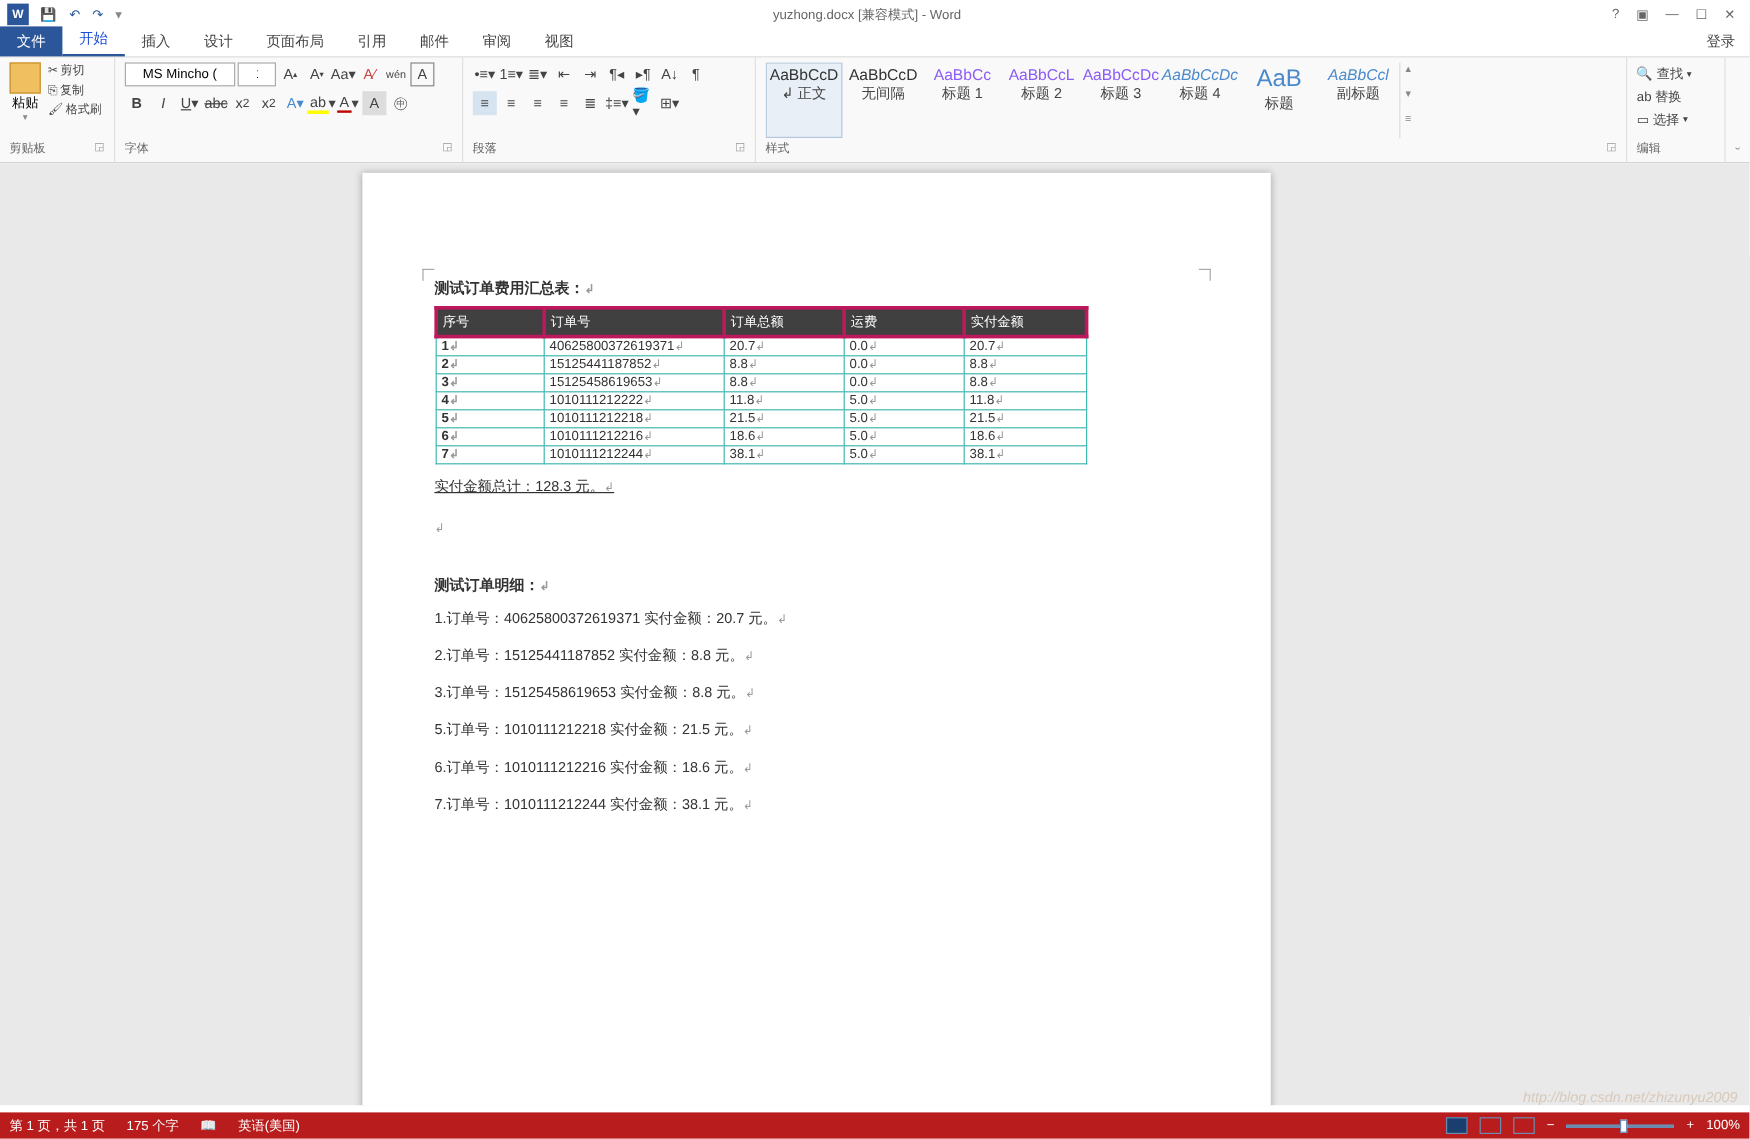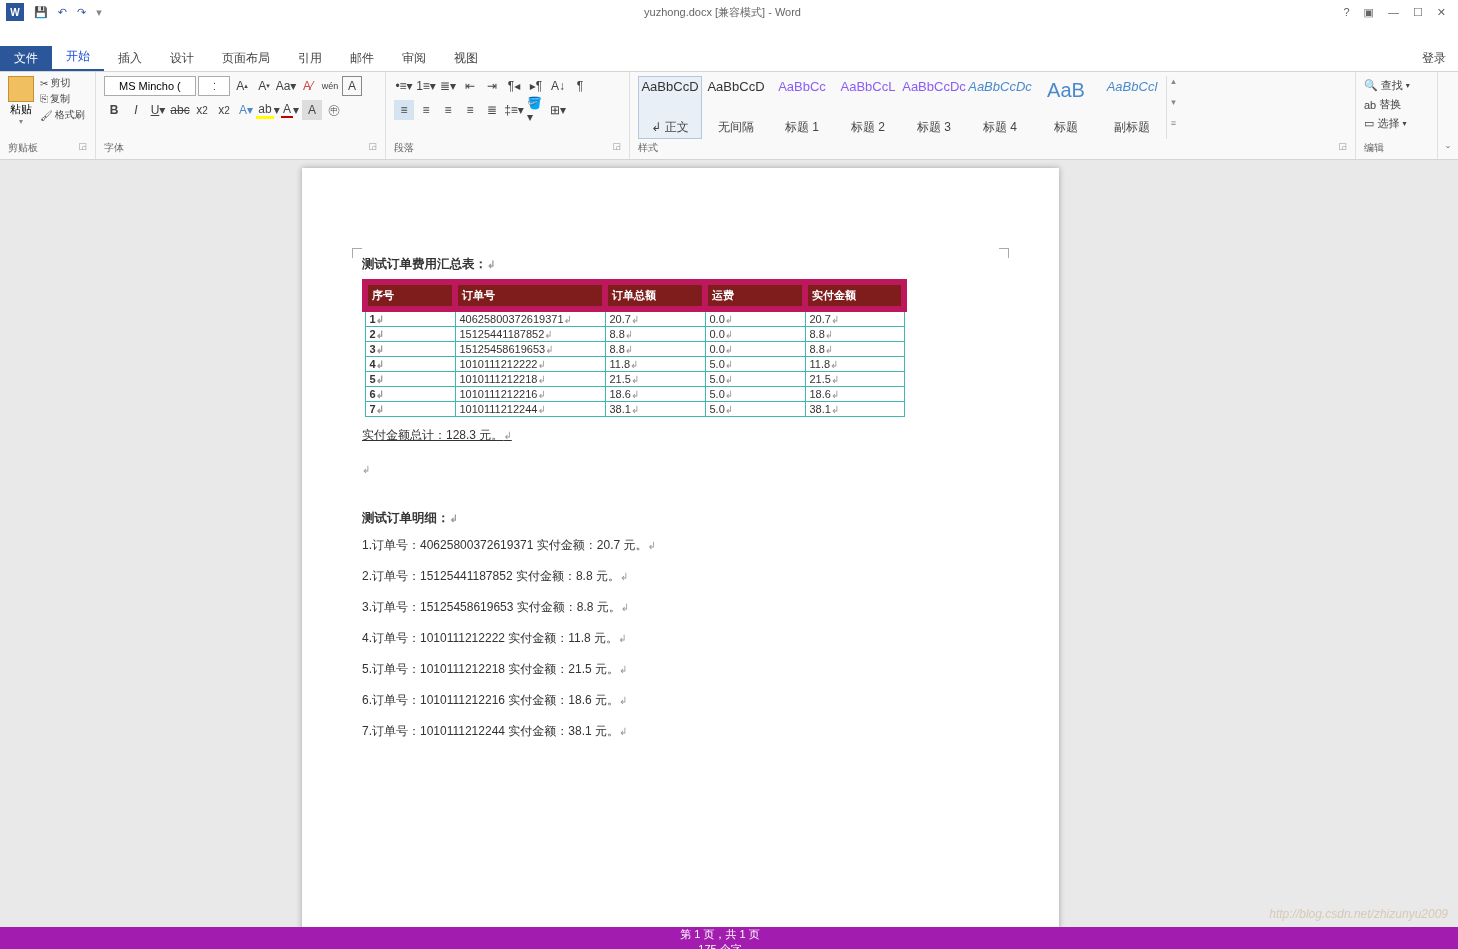--- a/index.html
+++ b/index.html
@@ -3,21 +3,21 @@
 <meta charset="utf-8">
 <style>
 *{box-sizing:border-box;margin:0;padding:0;font-family:"Microsoft YaHei",Arial,sans-serif;}
 body{background:#fff;width:1458px;height:949px;overflow:hidden;position:relative;}
 .titlebar{height:24px;background:#fff;display:flex;align-items:center;font-size:11px;color:#444;}
 .titlebar .word-icon{width:18px;height:18px;background:#2b579a;color:#fff;display:flex;align-items:center;justify-content:center;font-size:10px;font-weight:bold;margin:0 6px;}
 .titlebar .qat{display:flex;gap:10px;padding-left:4px;}
 .titlebar .qat span{color:#2b579a;cursor:pointer;}
 .titlebar .center{flex:1;text-align:center;color:#666;}
 .titlebar .wincontrols{display:flex;gap:14px;padding-right:12px;color:#666;}
-.tabbar{height:24px;display:flex;align-items:flex-end;font-size:12px;border-bottom:1px solid #d4d4d4;margin-top:24px;}
+.tabbar{height:24px;display:flex;align-items:flex-end;font-size:12px;border-bottom:1px solid #d4d4d4;}
 .tabbar .file-tab{background:#2b579a;color:#fff;padding:4px 14px;}
 .tabbar .tab{padding:4px 14px;color:#444;cursor:pointer;}
 .tabbar .tab.active{color:#1d4ed8;border-bottom:2px solid #2b579a;}
 .tabbar .login{margin-left:auto;padding:4px 12px;color:#444;}
 .ribbon{height:88px;background:#f9f9f9;border-bottom:1px solid #d4d4d4;display:flex;font-size:11px;}
 .group{border-right:1px solid #e0e0e0;padding:4px 8px;display:flex;flex-direction:column;}
 .group-label{text-align:left;font-size:10px;color:#666;margin-top:auto;padding-top:2px;}
 .group-label .launcher{float:right;color:#999;font-size:9px;}
 .clipboard-grp{width:96px;}
 .clipboard-grp .paste{display:flex;flex-direction:column;align-items:center;}
@@ -28,45 +28,45 @@
 .font-row{display:flex;gap:2px;align-items:center;margin-bottom:4px;}
 .font-select{border:1px solid #ababab;background:#fff;font-size:11px;padding:1px 14px;height:20px;}
 .font-name{width:92px;}
 .font-size{width:32px;}
 .fbtn{width:20px;height:20px;border:1px solid transparent;display:flex;align-items:center;justify-content:center;color:#444;font-size:12px;}
 .fbtn .ul-red{border-bottom:2px solid #c00000;padding:0 2px;}
 .fbtn .ul-yel{border-bottom:3px solid #ffff00;padding:0 2px;}
 .para-grp{width:244px;}
 .styles-grp{flex:1;display:flex;flex-direction:column;}
 .style-gallery{display:flex;gap:2px;flex:1;overflow:hidden;}
-.style-item{width:64px;border:1px solid transparent;display:flex;flex-direction:column;align-items:center;justify-content:space-between;padding:2px;font-size:10px;cursor:pointer;}
+.style-item{width:64px;border:1px solid transparent;display:flex;flex-direction:column;align-items:center;justify-content:flex-start;padding:2px;font-size:10px;cursor:pointer;}
 .style-item.selected{border:1px solid #b4c7dc;background:#e8eff7;}
 .style-item .preview{font-size:13px;color:#333;}
 .style-item .preview.blue{color:#8b5cf6;}
 .style-item .preview.bigblue{font-size:20px;color:#4a8acc;}
 .style-item .preview.ital{font-style:italic;color:#4a8acc;}
 .style-item .name{font-size:12px;color:#444;display:flex;align-items:center;gap:2px;}
 .edit-grp{width:82px;}
 .edit-grp .erow{display:flex;align-items:center;gap:3px;font-size:11px;color:#444;padding:2px 0;cursor:pointer;}
 .collapse-caret{width:20px;display:flex;align-items:flex-end;justify-content:center;color:#888;font-size:12px;}
 .workspace{height:785px;background:#e9e9e9;position:relative;overflow:hidden;}
 .page{position:absolute;left:302px;top:8px;width:757px;height:900px;background:#fff;box-shadow:0 0 6px rgba(0,0,0,.3);}
 .page-content{padding:88px 60px 20px 60px;font-size:12px;color:#333;}
 .crop-tl{position:absolute;left:50px;top:80px;width:10px;height:10px;border-left:1px solid #aaa;border-top:1px solid #aaa;}
 .crop-tr{position:absolute;right:50px;top:80px;width:10px;height:10px;border-right:1px solid #aaa;border-top:1px solid #aaa;}
 .section-title{font-weight:bold;font-size:12.5px;margin-bottom:6px;}
 .pmark{color:#999;font-size:10px;}
 .order-table{width:545px;border-collapse:collapse;font-size:11px;}
-.order-table th{background:#7f1d1d;color:#fff;text-align:left;padding:3px 4px;font-weight:bold;border:6px solid #be185d;}
+.order-table th{background:#404040;color:#fff;text-align:left;padding:3px 4px;font-weight:normal;border:3px solid #be185d;}
 .order-table td{padding:1px 4px;border-bottom:1px solid #3fb8af;border-left:1px solid #3fb8af;border-right:1px solid #3fb8af;}
 .order-table td:first-child{font-weight:bold;}
 .total-line{margin-top:10px;font-size:12px;text-decoration:underline;}
 .detail-title{font-weight:bold;margin-top:34px;margin-bottom:10px;font-size:12.5px;}
 .detail-line{margin-bottom:14px;font-size:12px;}
-.statusbar{position:absolute;bottom:0;left:0;right:0;height:22px;background:#a21caf;color:#fff;display:flex;align-items:center;font-size:11px;padding:0 8px;flex-direction:column;}
+.statusbar{position:absolute;bottom:0;left:0;right:0;height:22px;background:#b91c1c;color:#fff;display:flex;align-items:center;font-size:11px;padding:0 8px;}
 .statusbar .sitem{margin-right:18px;}
 .statusbar .right{margin-left:auto;display:flex;align-items:center;gap:10px;}
 .viewbtn{width:18px;height:14px;border:1px solid #6b8bb0;}
 .viewbtn.active{background:#1a3e6e;}
 .zoom-slider{width:90px;height:3px;background:#6b8bb0;position:relative;}
 .zoom-slider .thumb{position:absolute;left:50%;top:-4px;width:6px;height:11px;background:#fff;border:1px solid #6b8bb0;}
 .watermark{position:absolute;right:10px;bottom:28px;color:rgba(200,170,140,.5);font-size:12px;font-style:italic;pointer-events:none;}
 </style>
 </head>
 <body>
@@ -319,21 +319,20 @@
             </tr>
           </tbody>
       </table>
       <div class="total-line"><span>实付金额总计：128.3 元。</span><span class="pmark">↲</span></div>
       <div style="margin-top:18px"><span class="pmark">↲</span></div>
       <div class="detail-title"><span>测试订单明细：</span><span class="pmark">↲</span></div>
       <div id="details">
           <div class="detail-line">1.订单号：40625800372619371 实付金额：20.7 元。<span class="pmark">↲</span></div>
           <div class="detail-line">2.订单号：15125441187852 实付金额：8.8 元。<span class="pmark">↲</span></div>
           <div class="detail-line">3.订单号：15125458619653 实付金额：8.8 元。<span class="pmark">↲</span></div>
-          <div class="detail-line">4.订单号：1010111212222 实付金额：11.8 元。<span class="pmark">↲</span></div>
           <div class="detail-line">5.订单号：1010111212218 实付金额：21.5 元。<span class="pmark">↲</span></div>
           <div class="detail-line">6.订单号：1010111212216 实付金额：18.6 元。<span class="pmark">↲</span></div>
           <div class="detail-line">7.订单号：1010111212244 实付金额：38.1 元。<span class="pmark">↲</span></div>
         </div>
     </div>
   </div>
 </div>
 
 <div class="watermark">http://blog.csdn.net/zhizunyu2009</div>
 

